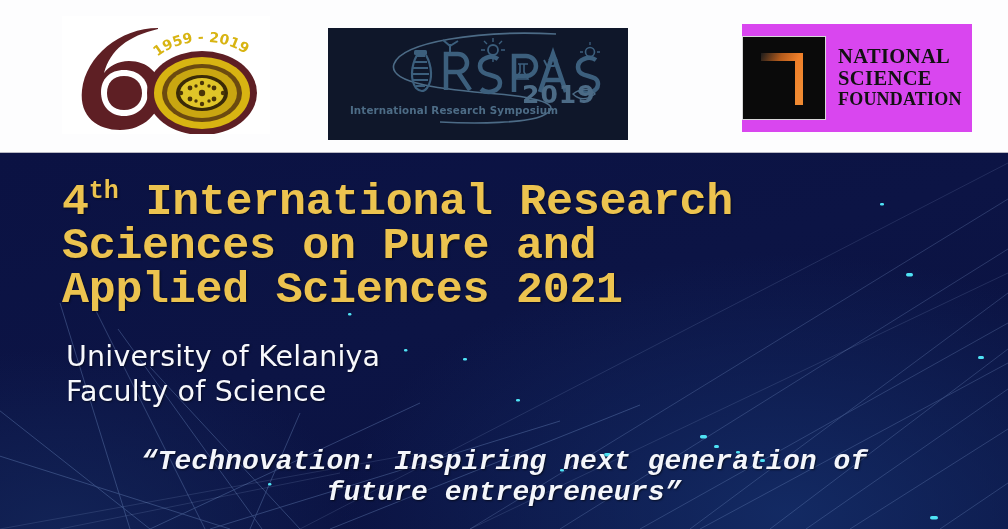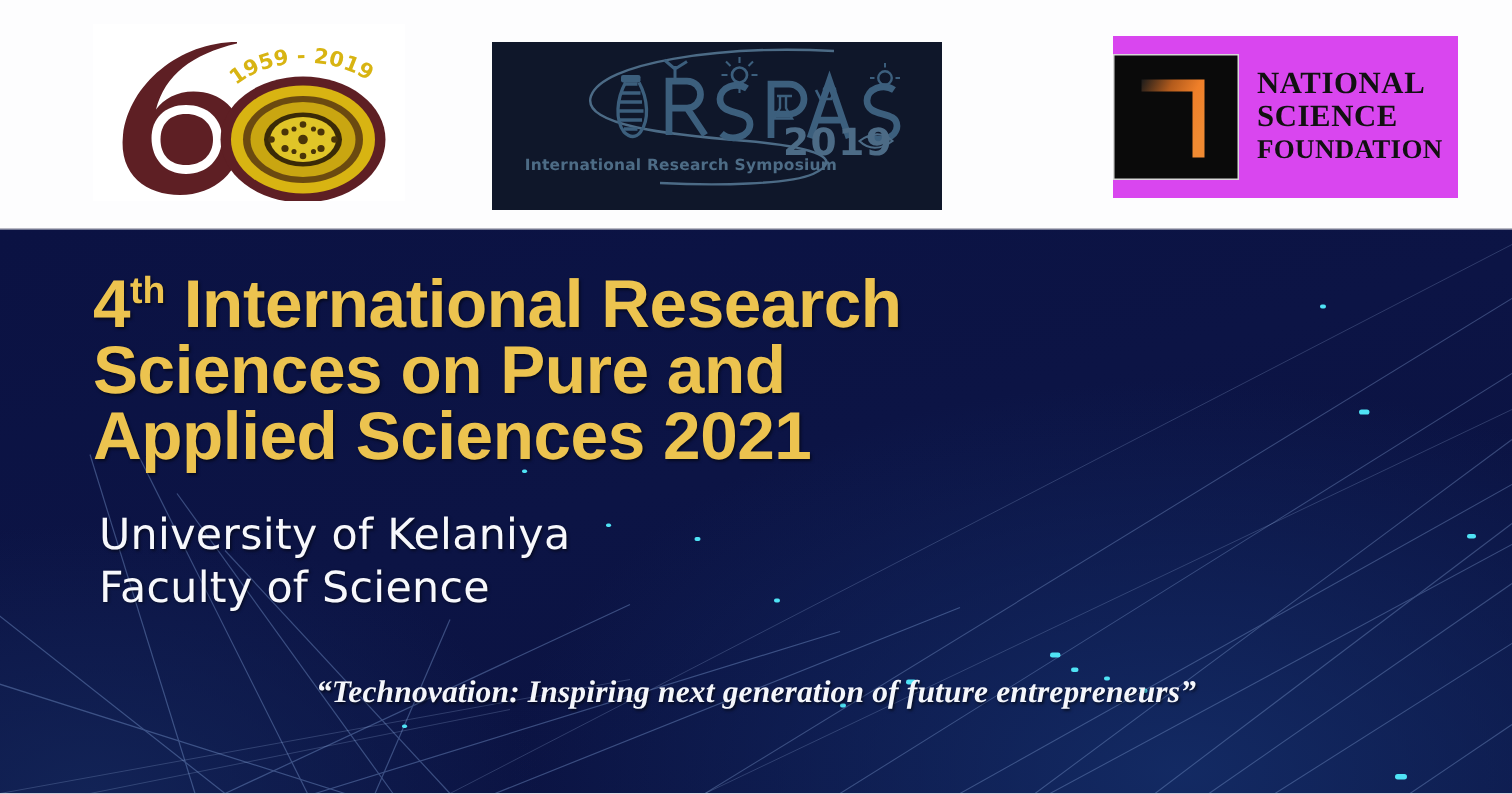--- a/index.html
+++ b/index.html
@@ -109,21 +109,21 @@
       radial-gradient(ellipse 500px 300px at 6% 100%, #122356 0%, rgba(18,35,86,0) 60%),
       linear-gradient(165deg, #0b1243 0%, #0c1445 45%, #0a1240 100%);
   }
   .hero-lines { position: absolute; left:0; top:0; width:1008px; height:376px; }
 
   
   .title {
     position: absolute;
     left: 62px; top: 28px;
     width: 760px;
-    font-family: Liberation Sans, sans-serif;
+    font-family: Liberation Mono, monospace;
     font-weight: bold;
     font-size: 45px;
     line-height: 44px;
     letter-spacing: -0.3px;
     color: #ecc34f;
     text-shadow: 1px 1px 2px rgba(0,0,0,0.55);
   }
   .title sup {
     font-size: 25px;
     vertical-align: super;
@@ -141,24 +141,24 @@
     color: #f7f8fc;
     text-shadow: 1px 1px 2px rgba(0,0,0,0.5);
   }
   .tagline {
     position: absolute;
     left: 0px; top: 293px;
     width: 1008px;
     padding: 0 96px;
     box-sizing: border-box;
     text-align: center;
-    font-family: Liberation Serif, serif;
+    font-family: Liberation Mono, monospace;
     font-style: italic;
     font-weight: bold;
-    font-size: 21px;
+    font-size: 28px;
     line-height: 31px;
     letter-spacing: 0.1px;
     color: #f4f6fb;
     text-shadow: 1px 1px 2px rgba(0,0,0,0.6);
   }
 </style>
 </head>
 <body>
 
 <div id="slide">

